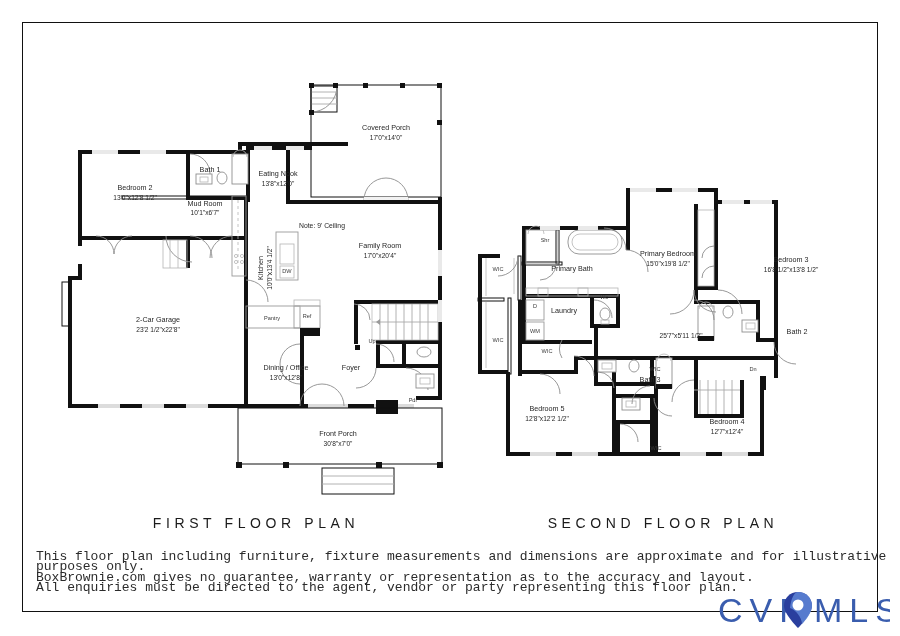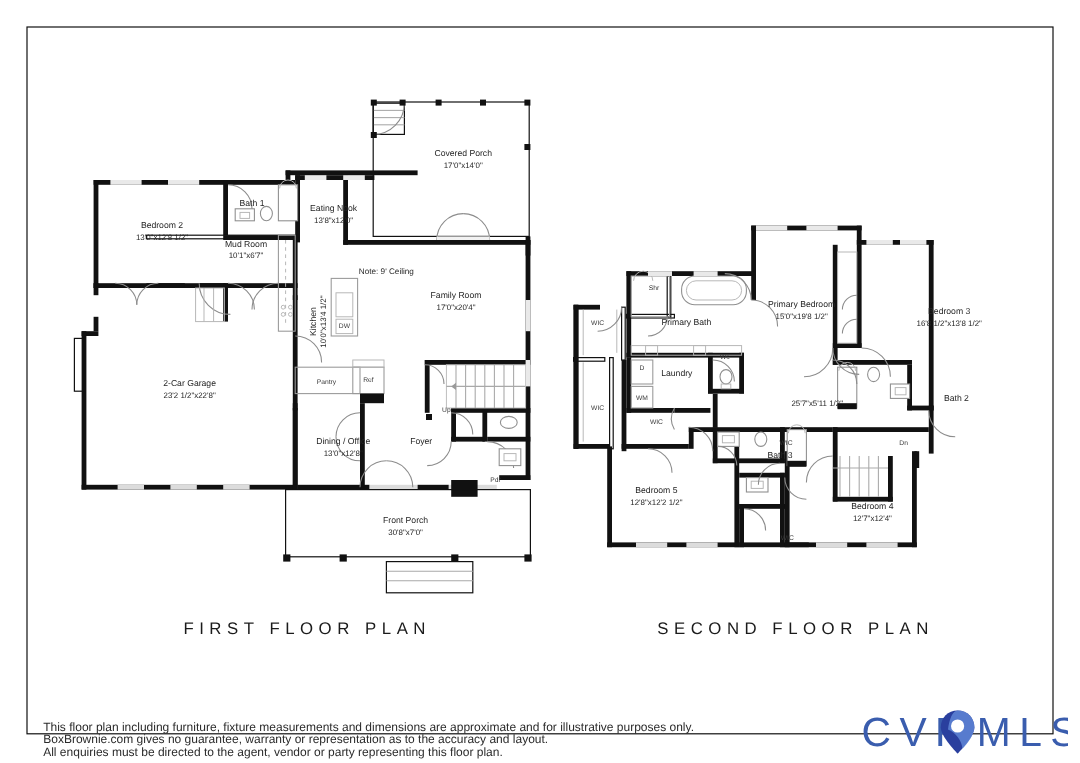--- a/index.html
+++ b/index.html
@@ -14,21 +14,21 @@
   .fixline2{fill:none;stroke:#b5b5b5;stroke-width:0.8;}
   .fixfill{fill:#fff;stroke:#8f8f8f;stroke-width:0.9;}
   .doorarc{fill:none;stroke:#8c8c8c;stroke-width:0.9;}
   .stair{fill:none;stroke:#a9a9a9;stroke-width:0.9;}
   .glass{fill:#e9e9e9;}
   .rmlabel{font-family:"Liberation Sans",sans-serif;font-size:7.2px;fill:#262626;text-anchor:middle;}
   .rmdim{font-family:"Liberation Sans",sans-serif;font-size:6.6px;fill:#262626;text-anchor:middle;}
   .tinylabel{font-family:"Liberation Sans",sans-serif;font-size:5.6px;fill:#3a3a3a;text-anchor:middle;}
   .notelabel{font-family:"Liberation Sans",sans-serif;font-size:6.8px;fill:#262626;text-anchor:middle;}
   .planTitle{font-family:"Liberation Sans",sans-serif;font-size:14px;letter-spacing:4.6px;fill:#1b1b1b;text-anchor:middle;}
-  .disclaimer{position:absolute;left:36px;top:602px;font-size:10px;line-height:10.4px;color:#2b2b2b;white-space:pre-line;}
+  .disclaimer{position:absolute;left:36px;top:552px;font-size:13px;line-height:10.4px;color:#2b2b2b;white-space:pre-line;font-family:Liberation Mono, monospace;}
   .logo{position:absolute;left:718px;top:588px;width:172px;height:44px;}
   .logo svg{width:172px;height:44px;display:block;}
 </style>
 </head>
 <body>
 
 <div id="page">
 
   <div id="frame"></div>
 

